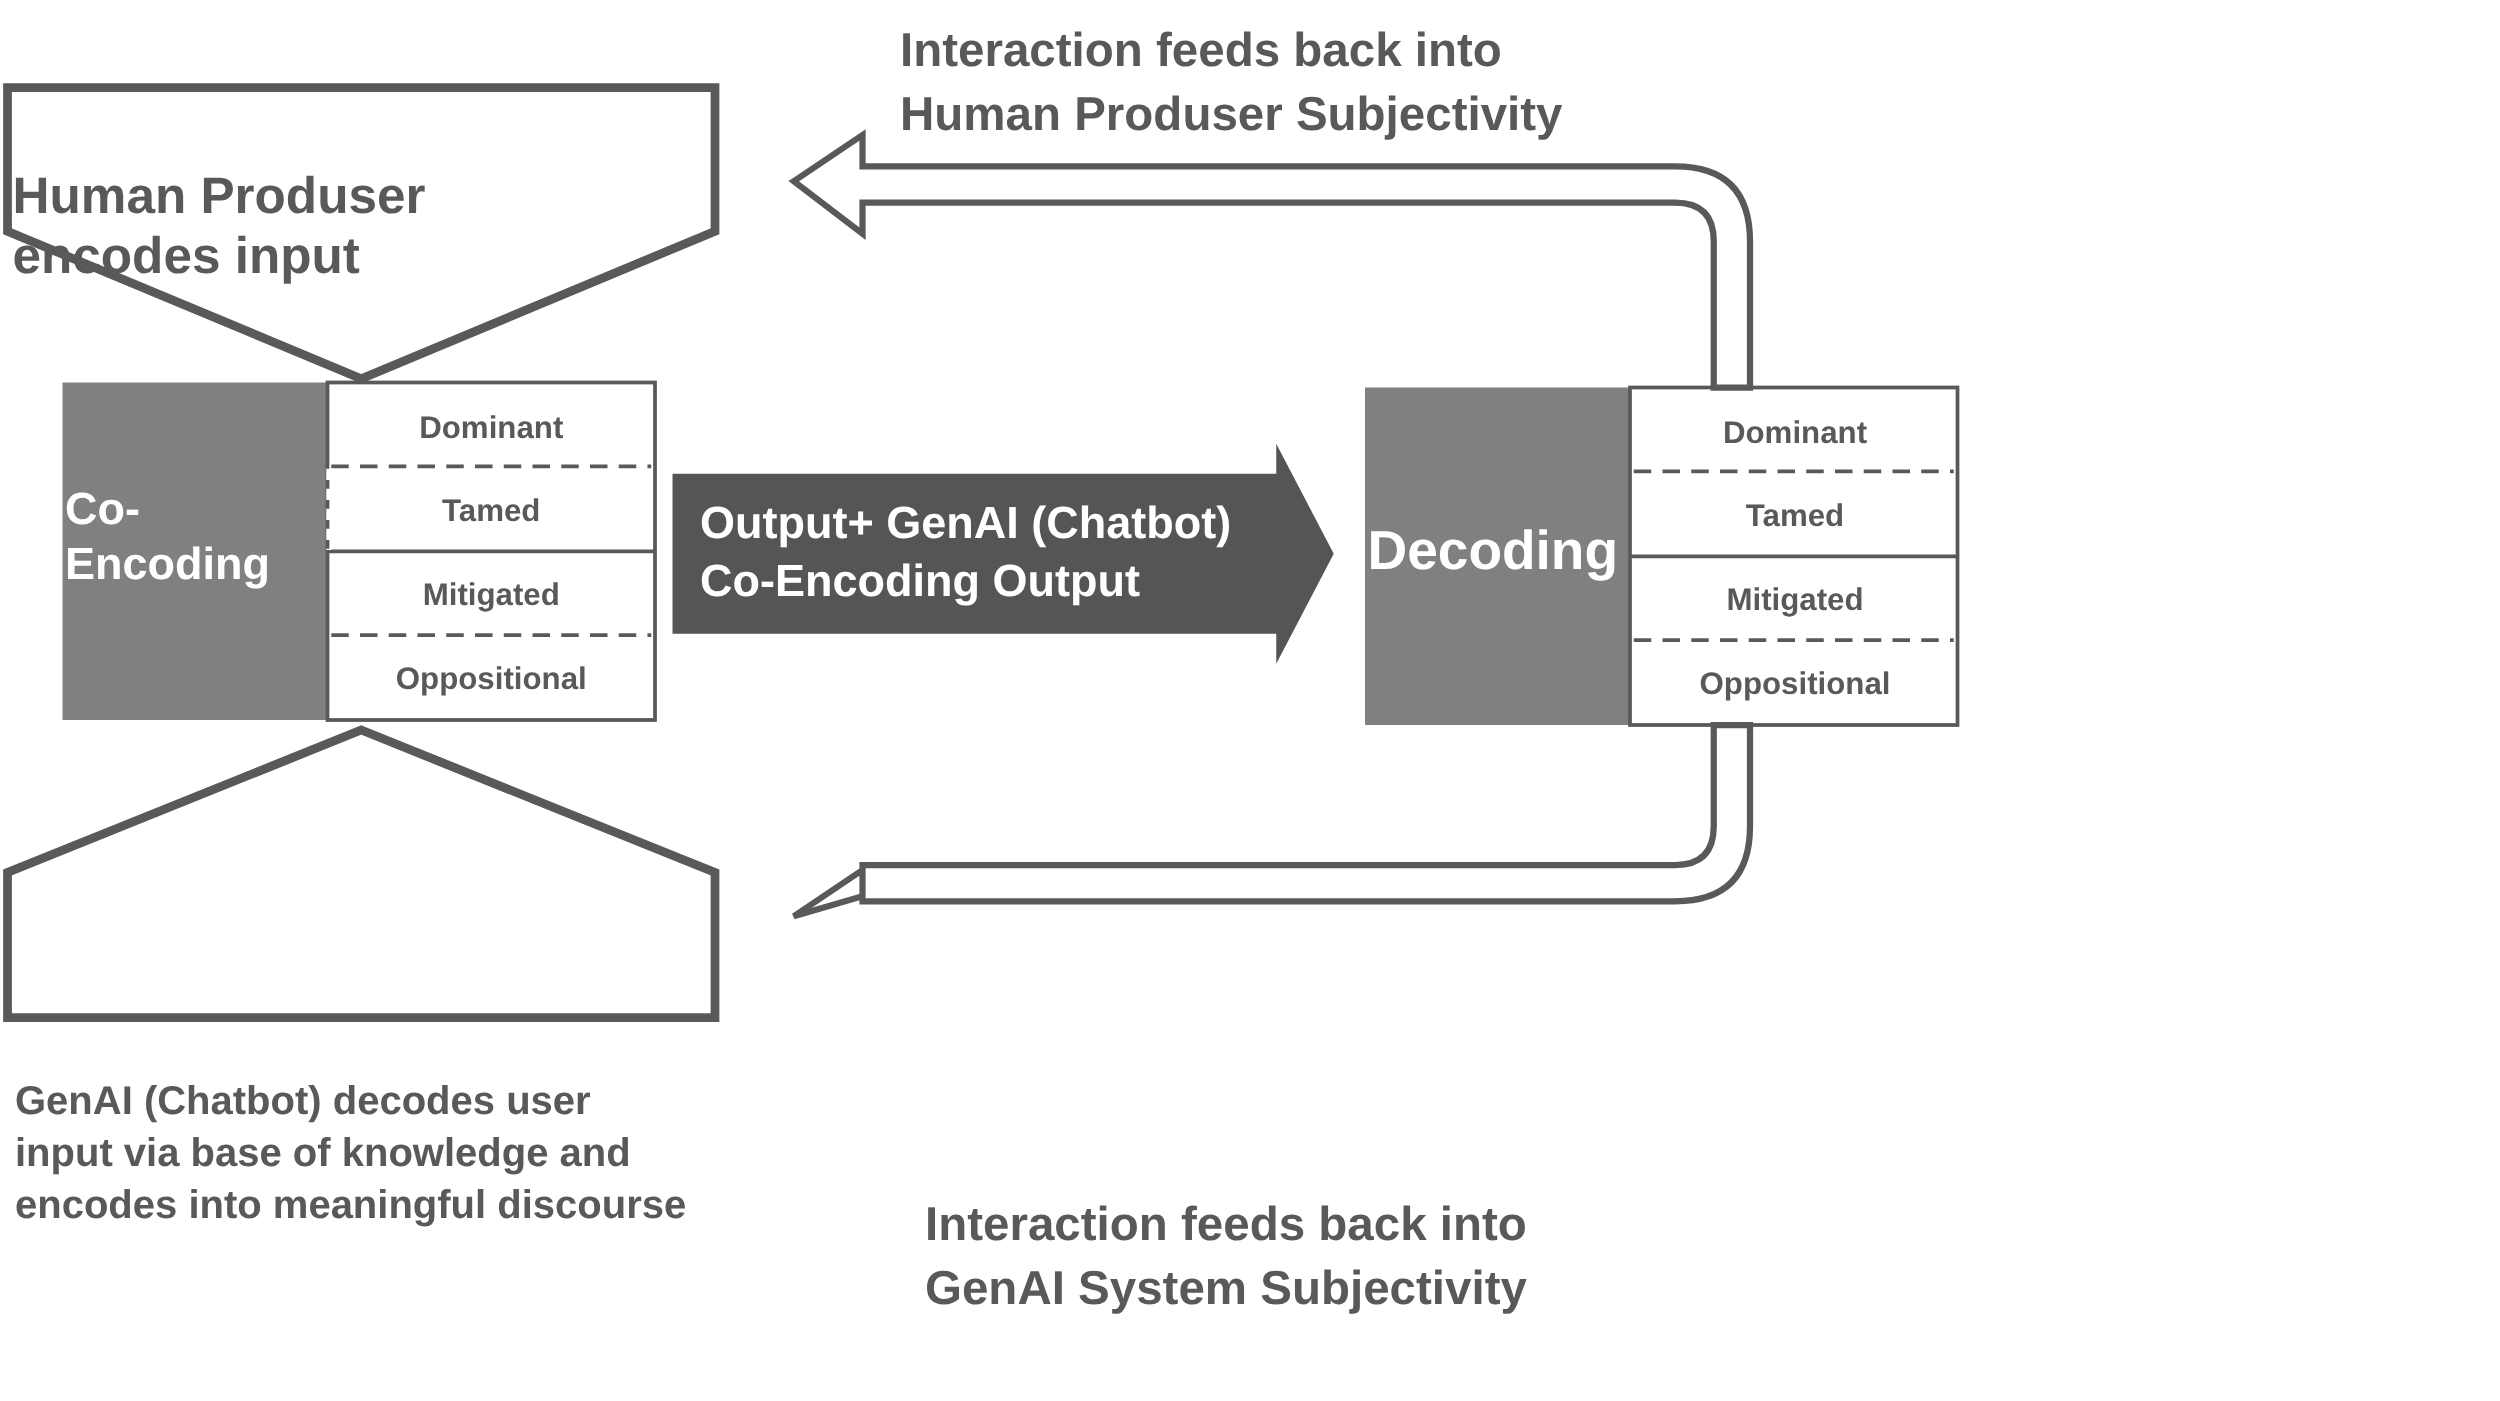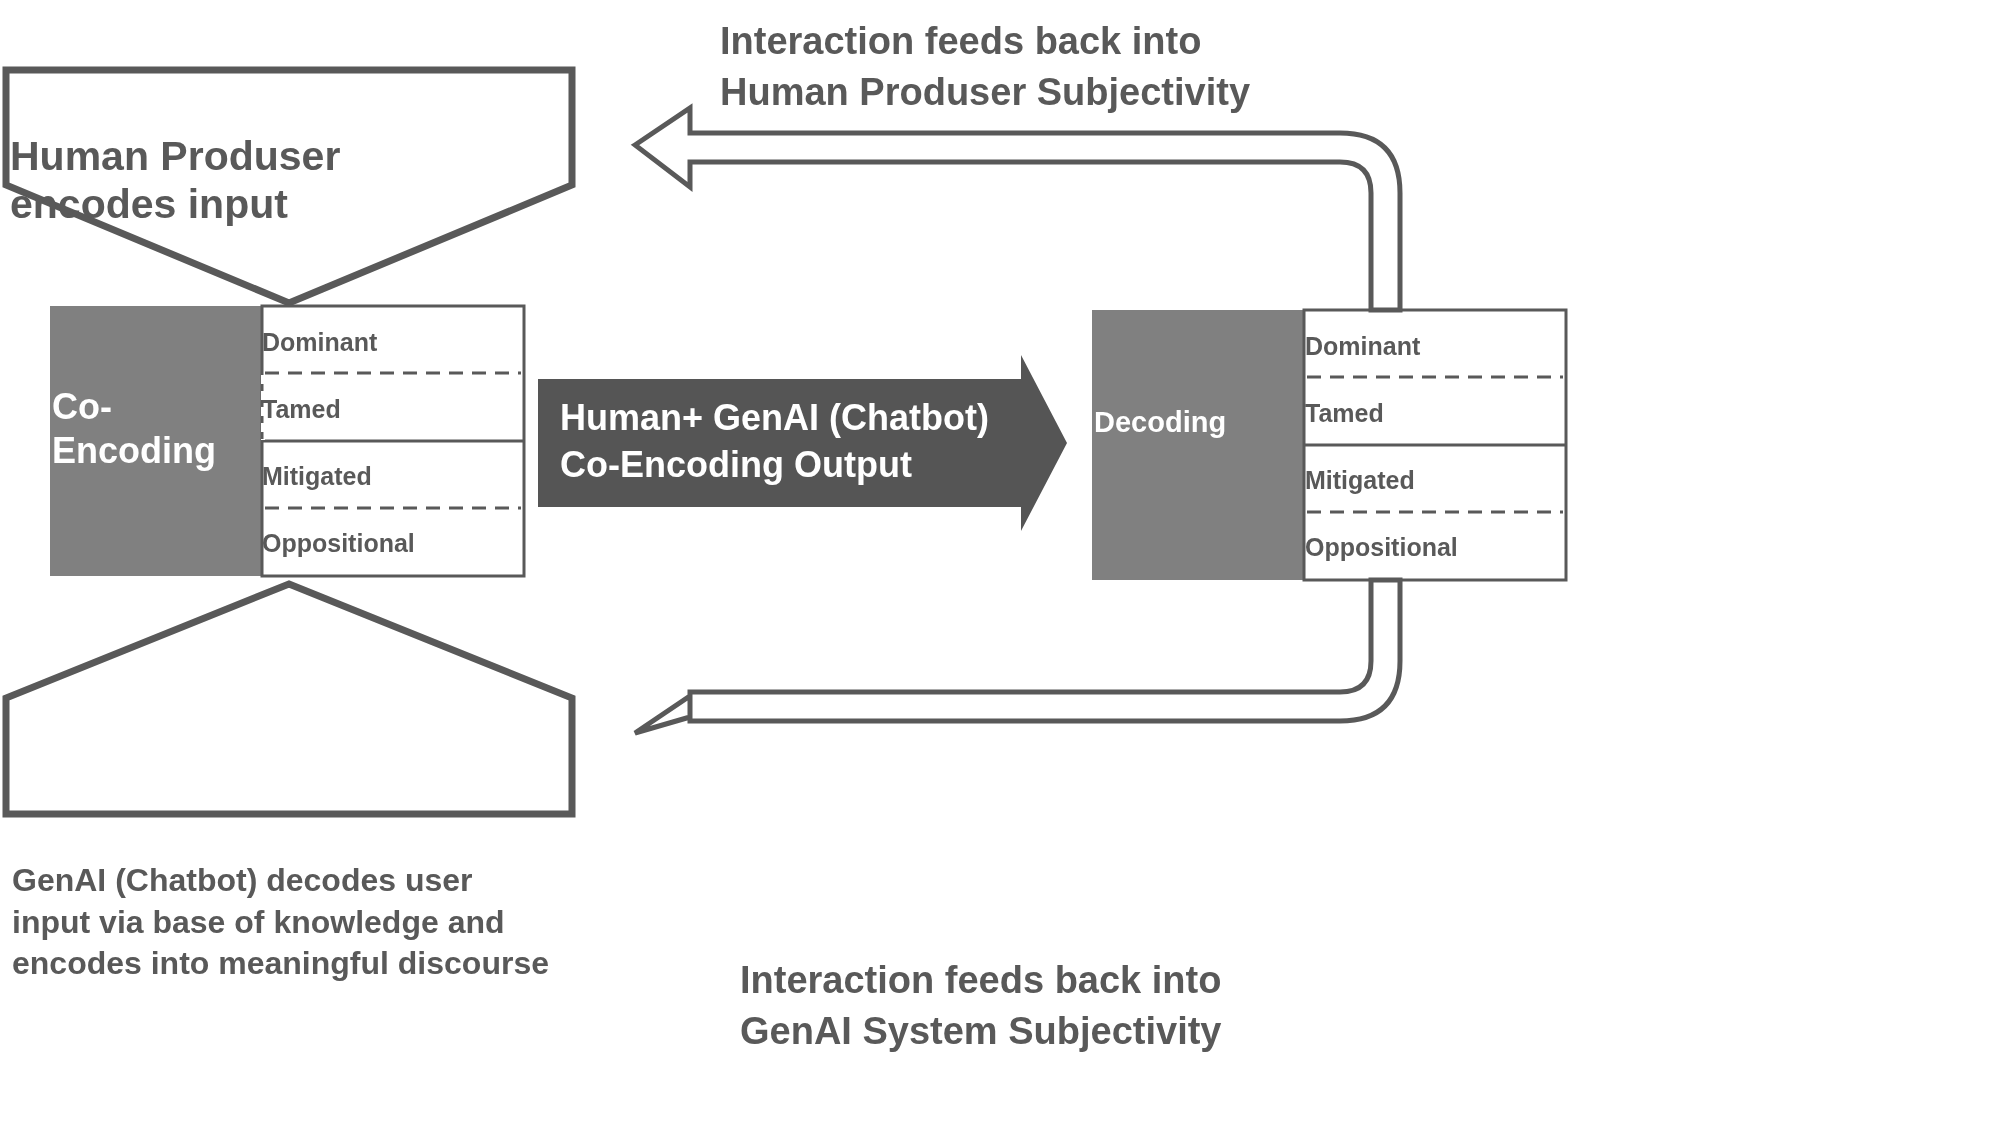--- a/index.html
+++ b/index.html
@@ -78,28 +78,28 @@
   
   #co-encoding-label {
     left: 52px;
     top: 385px;
     width: 210px;
     font-size: 36px;
     line-height: 1.22;
   }
   #decoding-label {
     left: 1094px;
-    top: 405px;
+    top: 415px;
     width: 212px;
-    font-size: 29px;
+    font-size: 44px;
   }
   
   .cell-label {
     position: absolute;
-    text-align: left;
+    text-align: center;
     color: #595959;
     font-weight: bold;
     pointer-events: none;
   }
   .cell-left  { left: 262px; width: 262px; font-size: 25px; }
   .cell-right { left: 1305px; width: 262px; font-size: 25px; }
 </style>
 </head>
 <body>
 
@@ -163,21 +163,21 @@
 
   <div class="txt" id="human-produser-label">Human Produser
 encodes input</div>
 
   <div class="txt" id="feedback-top-label">Interaction feeds back into
 Human Produser Subjectivity</div>
 
   <div class="txt" id="feedback-bottom-label">Interaction feeds back into
 GenAI System Subjectivity</div>
 
-  <div class="txt txt-white" id="center-arrow-label">Human+ GenAI (Chatbot)
+  <div class="txt txt-white" id="center-arrow-label">Output+ GenAI (Chatbot)
 Co-Encoding Output</div>
 
   <div class="txt txt-white" id="co-encoding-label">Co-
 Encoding</div>
 
   <div class="txt txt-white" id="decoding-label">Decoding</div>
 
   <div class="cell-label cell-left" style="top:328px;">Dominant</div>
   <div class="cell-label cell-left" style="top:395px;">Tamed</div>
   <div class="cell-label cell-left" style="top:462px;">Mitigated</div>

